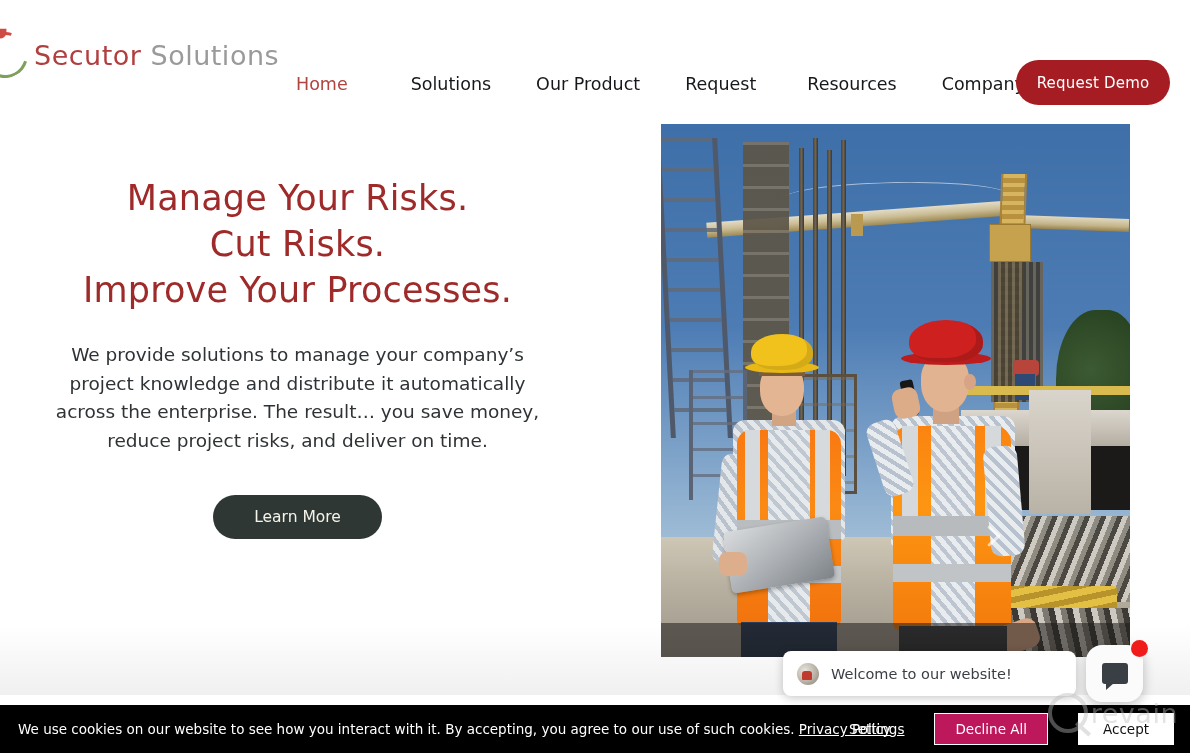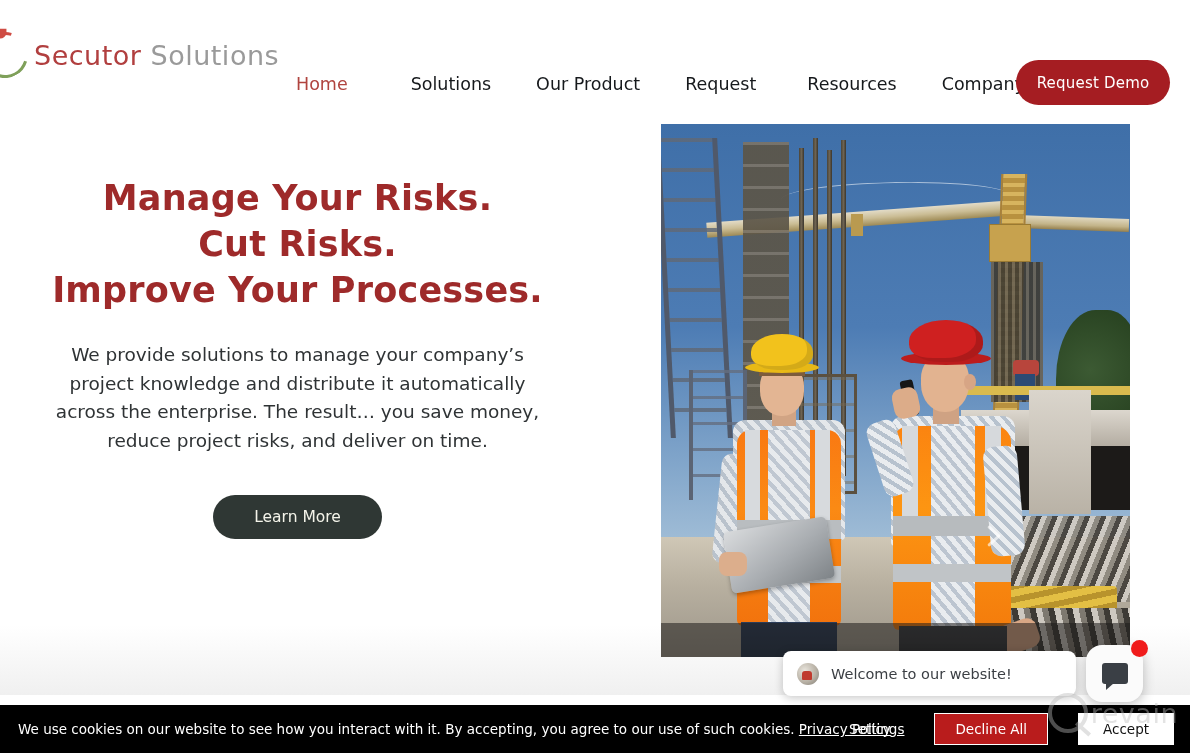--- a/index.html
+++ b/index.html
@@ -129,21 +129,21 @@
   .hero-title {
     color: #9e2a2a;
     font-size: 35px;
     line-height: 46px;
     font-weight: 400;
     letter-spacing: .2px;
     font-family: "DejaVu Sans", sans-serif;
   }
   .hero-title .l1,
   .hero-title .l2,
-  .hero-title .l3 { display: block; font-weight: bold; }
+  .hero-title .l3 { display: block; }
 
   .hero-sub {
     margin-top: 28px;
     color: #2f3335;
     font-size: 18.5px;
     line-height: 28.5px;
     font-family: "DejaVu Sans", sans-serif;
     padding: 0 10px;
   }
 
@@ -526,21 +526,21 @@
     gap: 30px;
   }
   .cookie-settings {
     color: #ffffff;
     font-size: 13.5px;
     text-decoration: underline;
     cursor: pointer;
     font-family: "DejaVu Sans", sans-serif;
   }
   .cookie-decline {
-    background: #b91c1c;
+    background: #be185d;
     color: #ffffff;
     border: 1px solid #ffffff;
     font-size: 13.5px;
     padding: 7px 20px;
     cursor: pointer;
     font-family: "DejaVu Sans", sans-serif;
     white-space: nowrap;
   }
   .cookie-accept {
     background: #ffffff;

